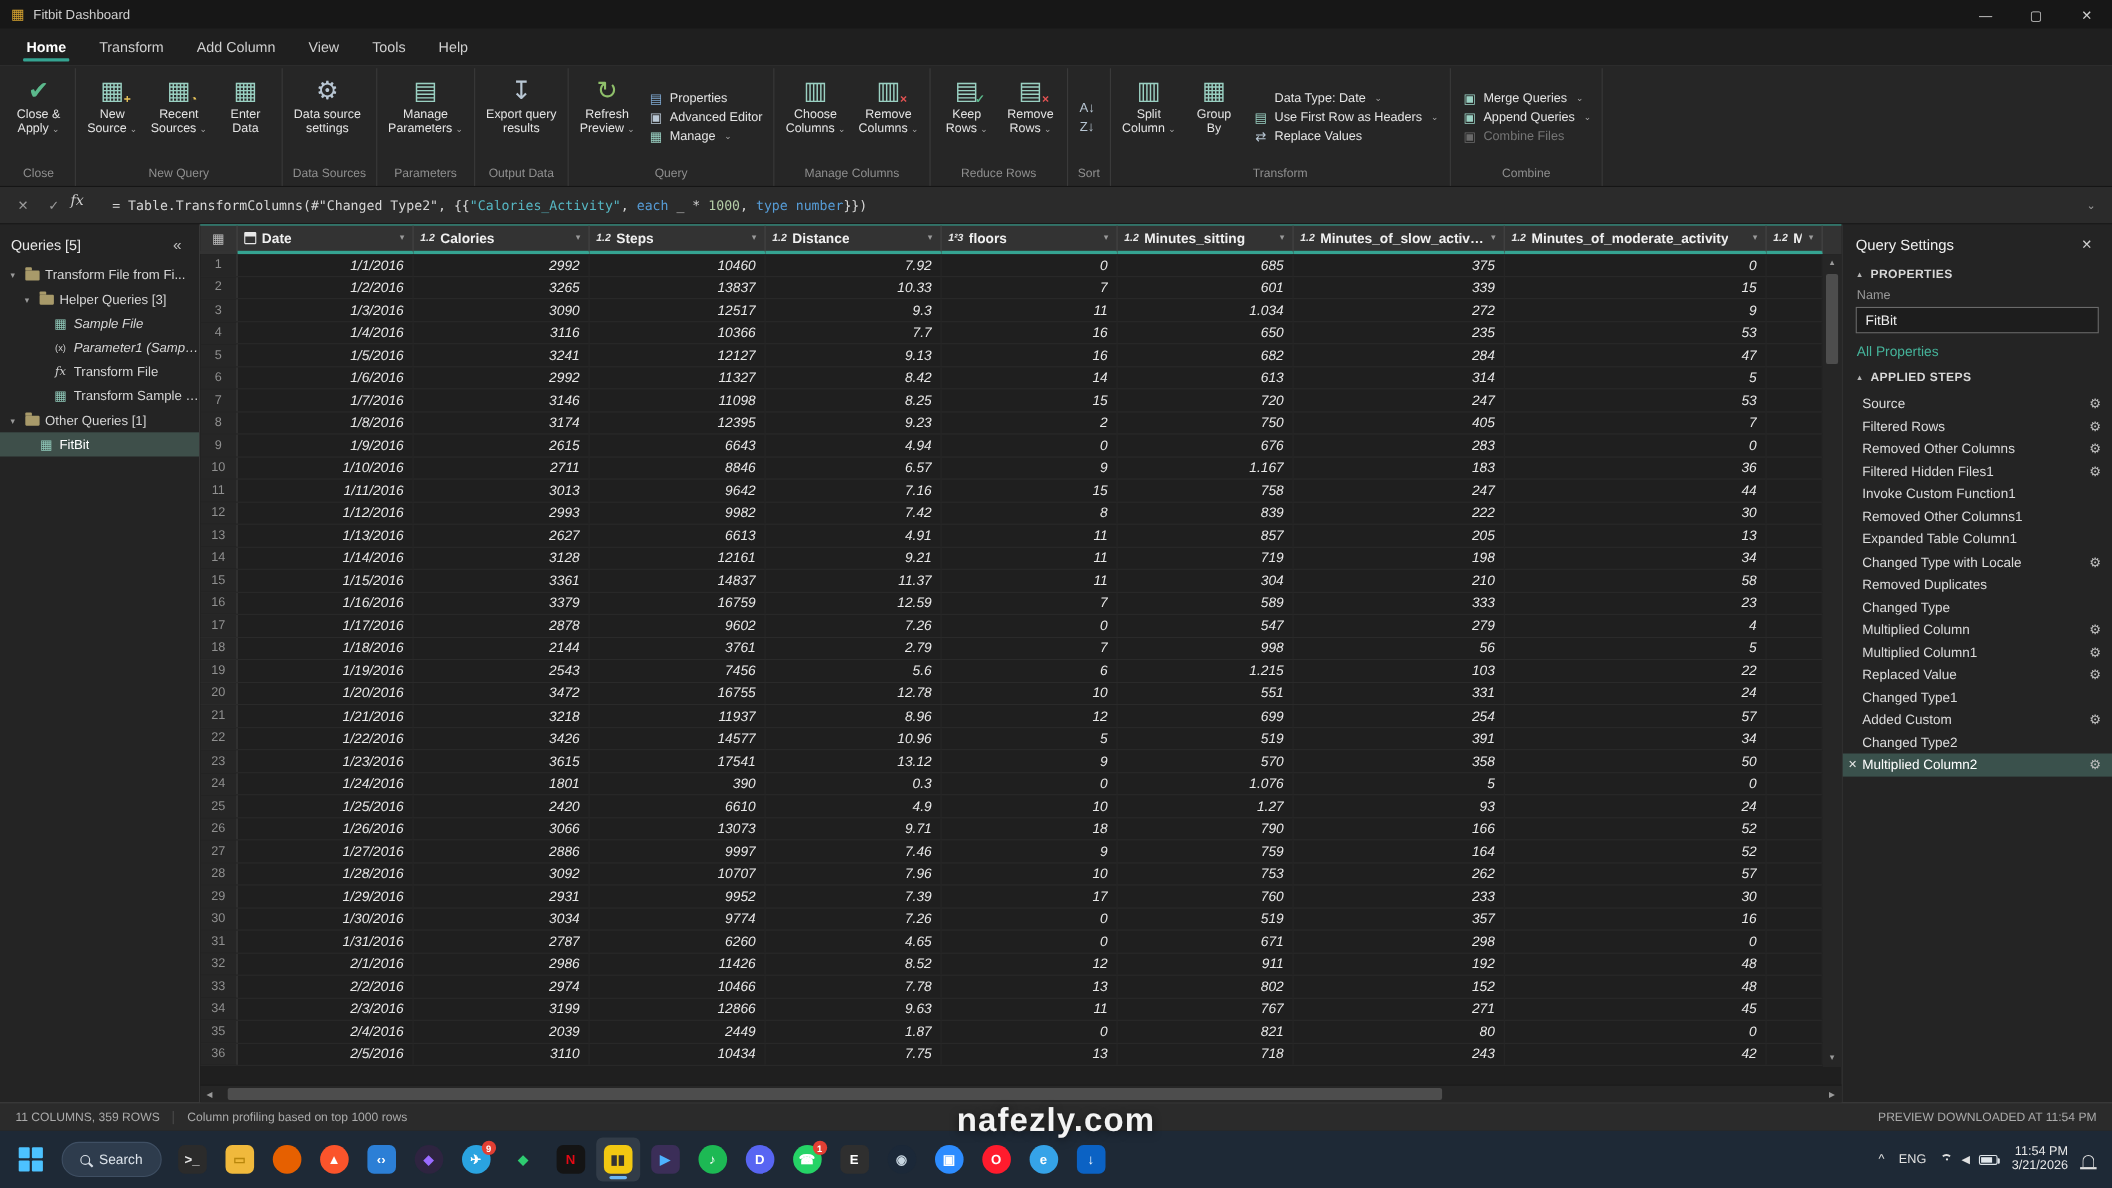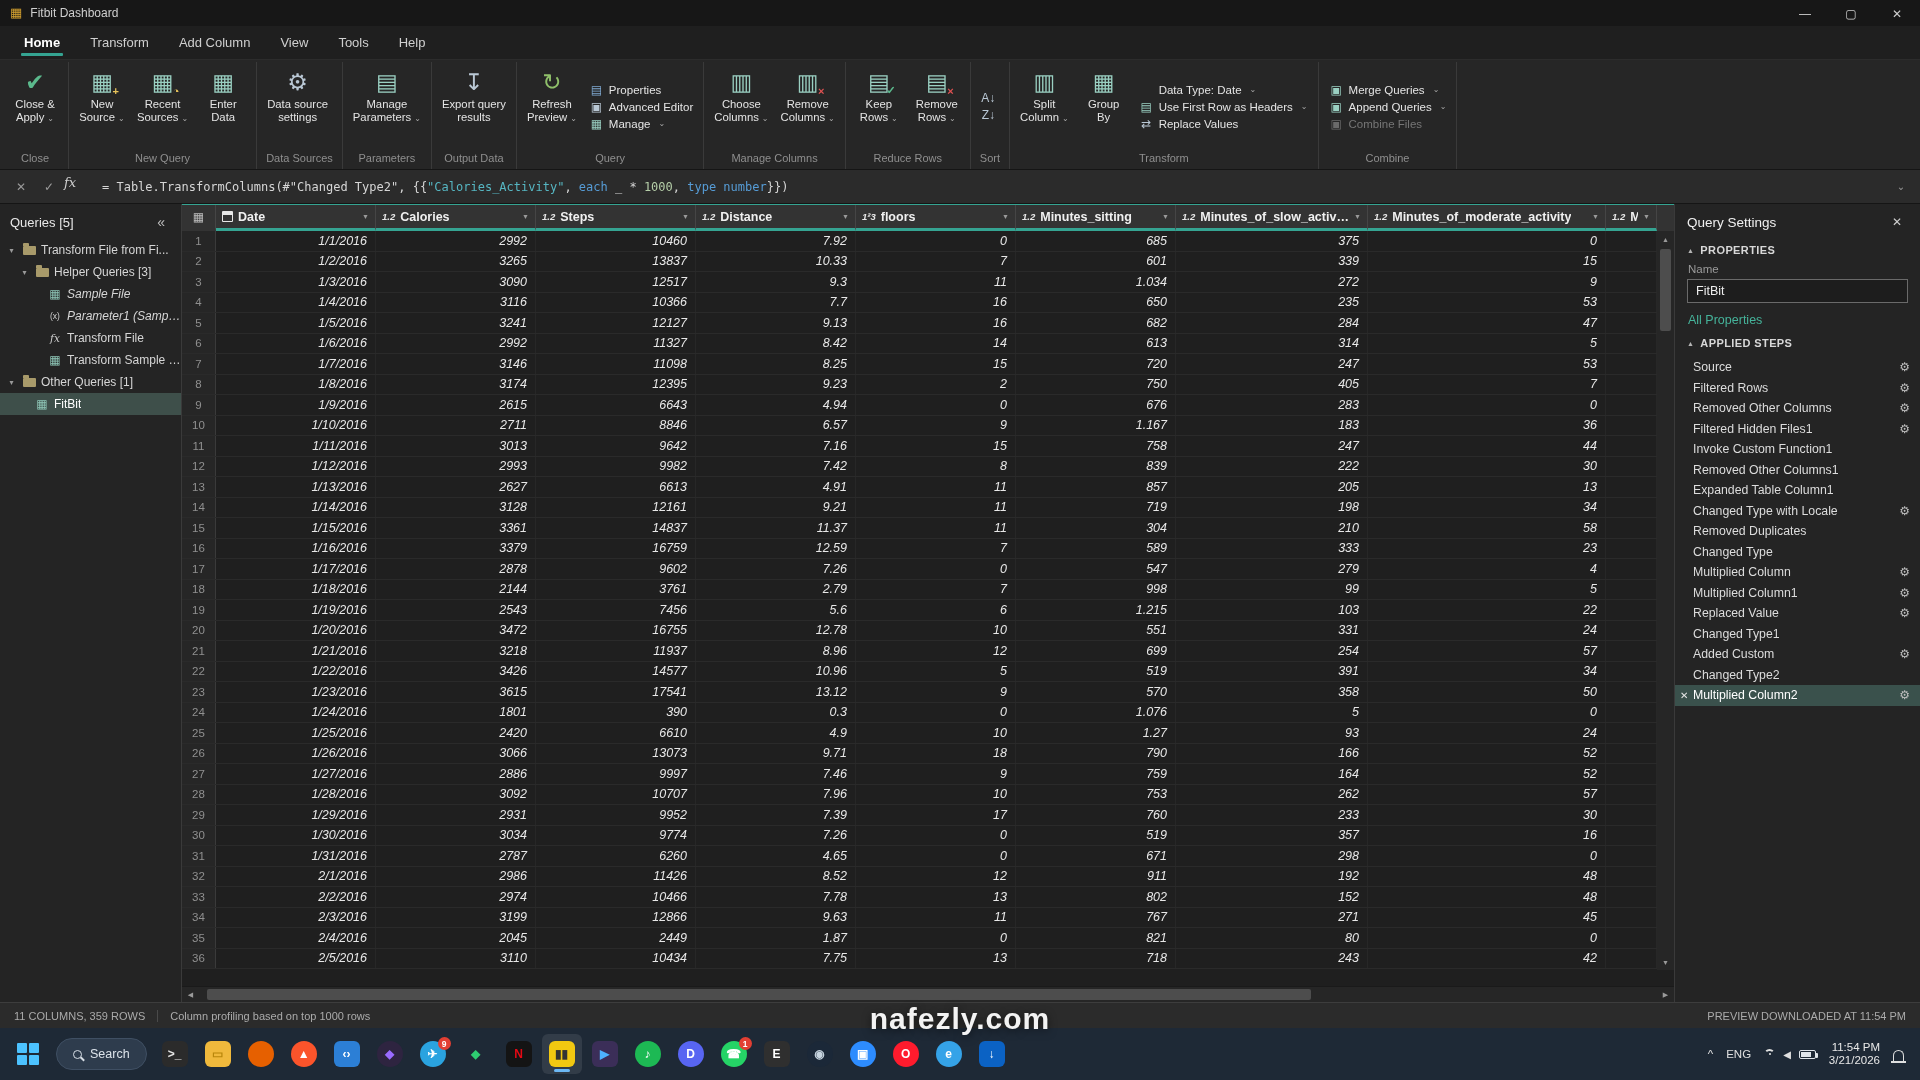--- a/index.html
+++ b/index.html
@@ -723,21 +723,21 @@
               <div class="gcell" style="width: 51px;"></div>
             </div>
             <div class="grow">
               <div class="grn">18</div>
               <div class="gcell" style="width: 160px;">1/18/2016</div>
               <div class="gcell" style="width: 160px;">2144</div>
               <div class="gcell" style="width: 160px;">3761</div>
               <div class="gcell" style="width: 160px;">2.79</div>
               <div class="gcell" style="width: 160px;">7</div>
               <div class="gcell" style="width: 160px;">998</div>
-              <div class="gcell" style="width: 192px;">99</div>
+              <div class="gcell" style="width: 192px;">56</div>
               <div class="gcell" style="width: 238px;">5</div>
               <div class="gcell" style="width: 51px;"></div>
             </div>
             <div class="grow">
               <div class="grn">19</div>
               <div class="gcell" style="width: 160px;">1/19/2016</div>
               <div class="gcell" style="width: 160px;">2543</div>
               <div class="gcell" style="width: 160px;">7456</div>
               <div class="gcell" style="width: 160px;">5.6</div>
               <div class="gcell" style="width: 160px;">6</div>
@@ -922,21 +922,21 @@
               <div class="gcell" style="width: 160px;">9.63</div>
               <div class="gcell" style="width: 160px;">11</div>
               <div class="gcell" style="width: 160px;">767</div>
               <div class="gcell" style="width: 192px;">271</div>
               <div class="gcell" style="width: 238px;">45</div>
               <div class="gcell" style="width: 51px;"></div>
             </div>
             <div class="grow">
               <div class="grn">35</div>
               <div class="gcell" style="width: 160px;">2/4/2016</div>
-              <div class="gcell" style="width: 160px;">2045</div>
+              <div class="gcell" style="width: 160px;">2039</div>
               <div class="gcell" style="width: 160px;">2449</div>
               <div class="gcell" style="width: 160px;">1.87</div>
               <div class="gcell" style="width: 160px;">0</div>
               <div class="gcell" style="width: 160px;">821</div>
               <div class="gcell" style="width: 192px;">80</div>
               <div class="gcell" style="width: 238px;">0</div>
               <div class="gcell" style="width: 51px;"></div>
             </div>
             <div class="grow">
               <div class="grn">36</div>

